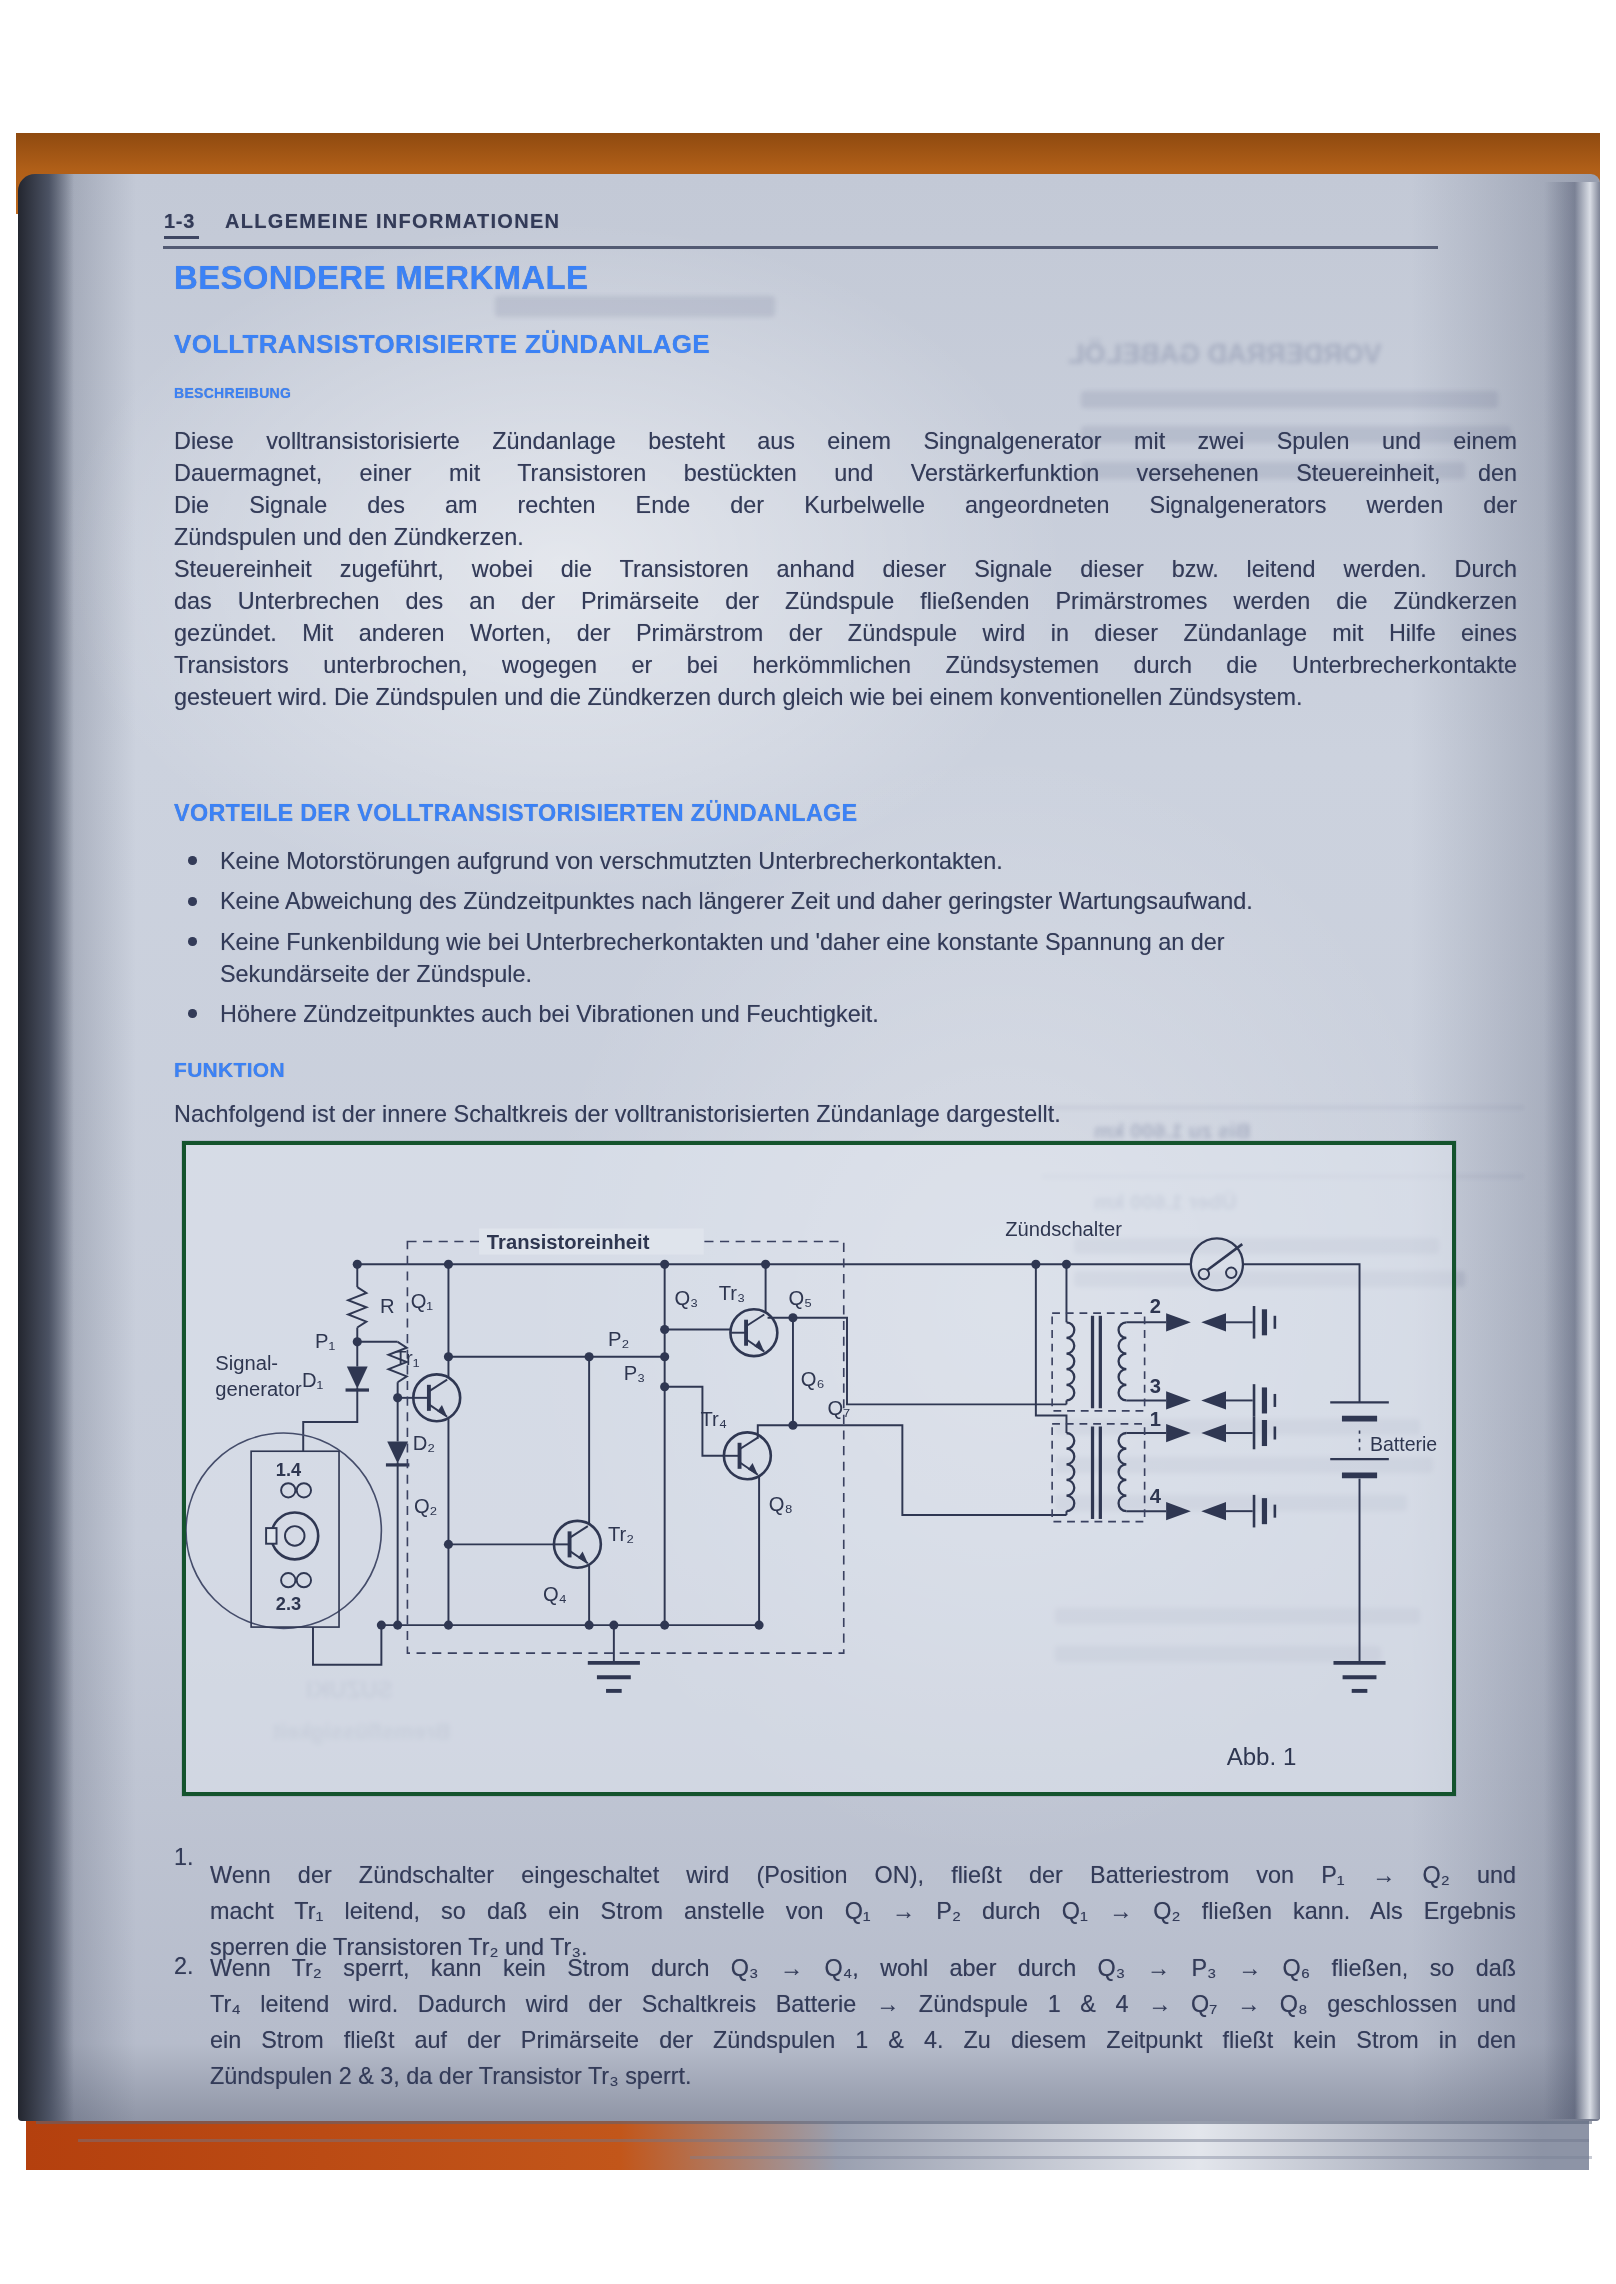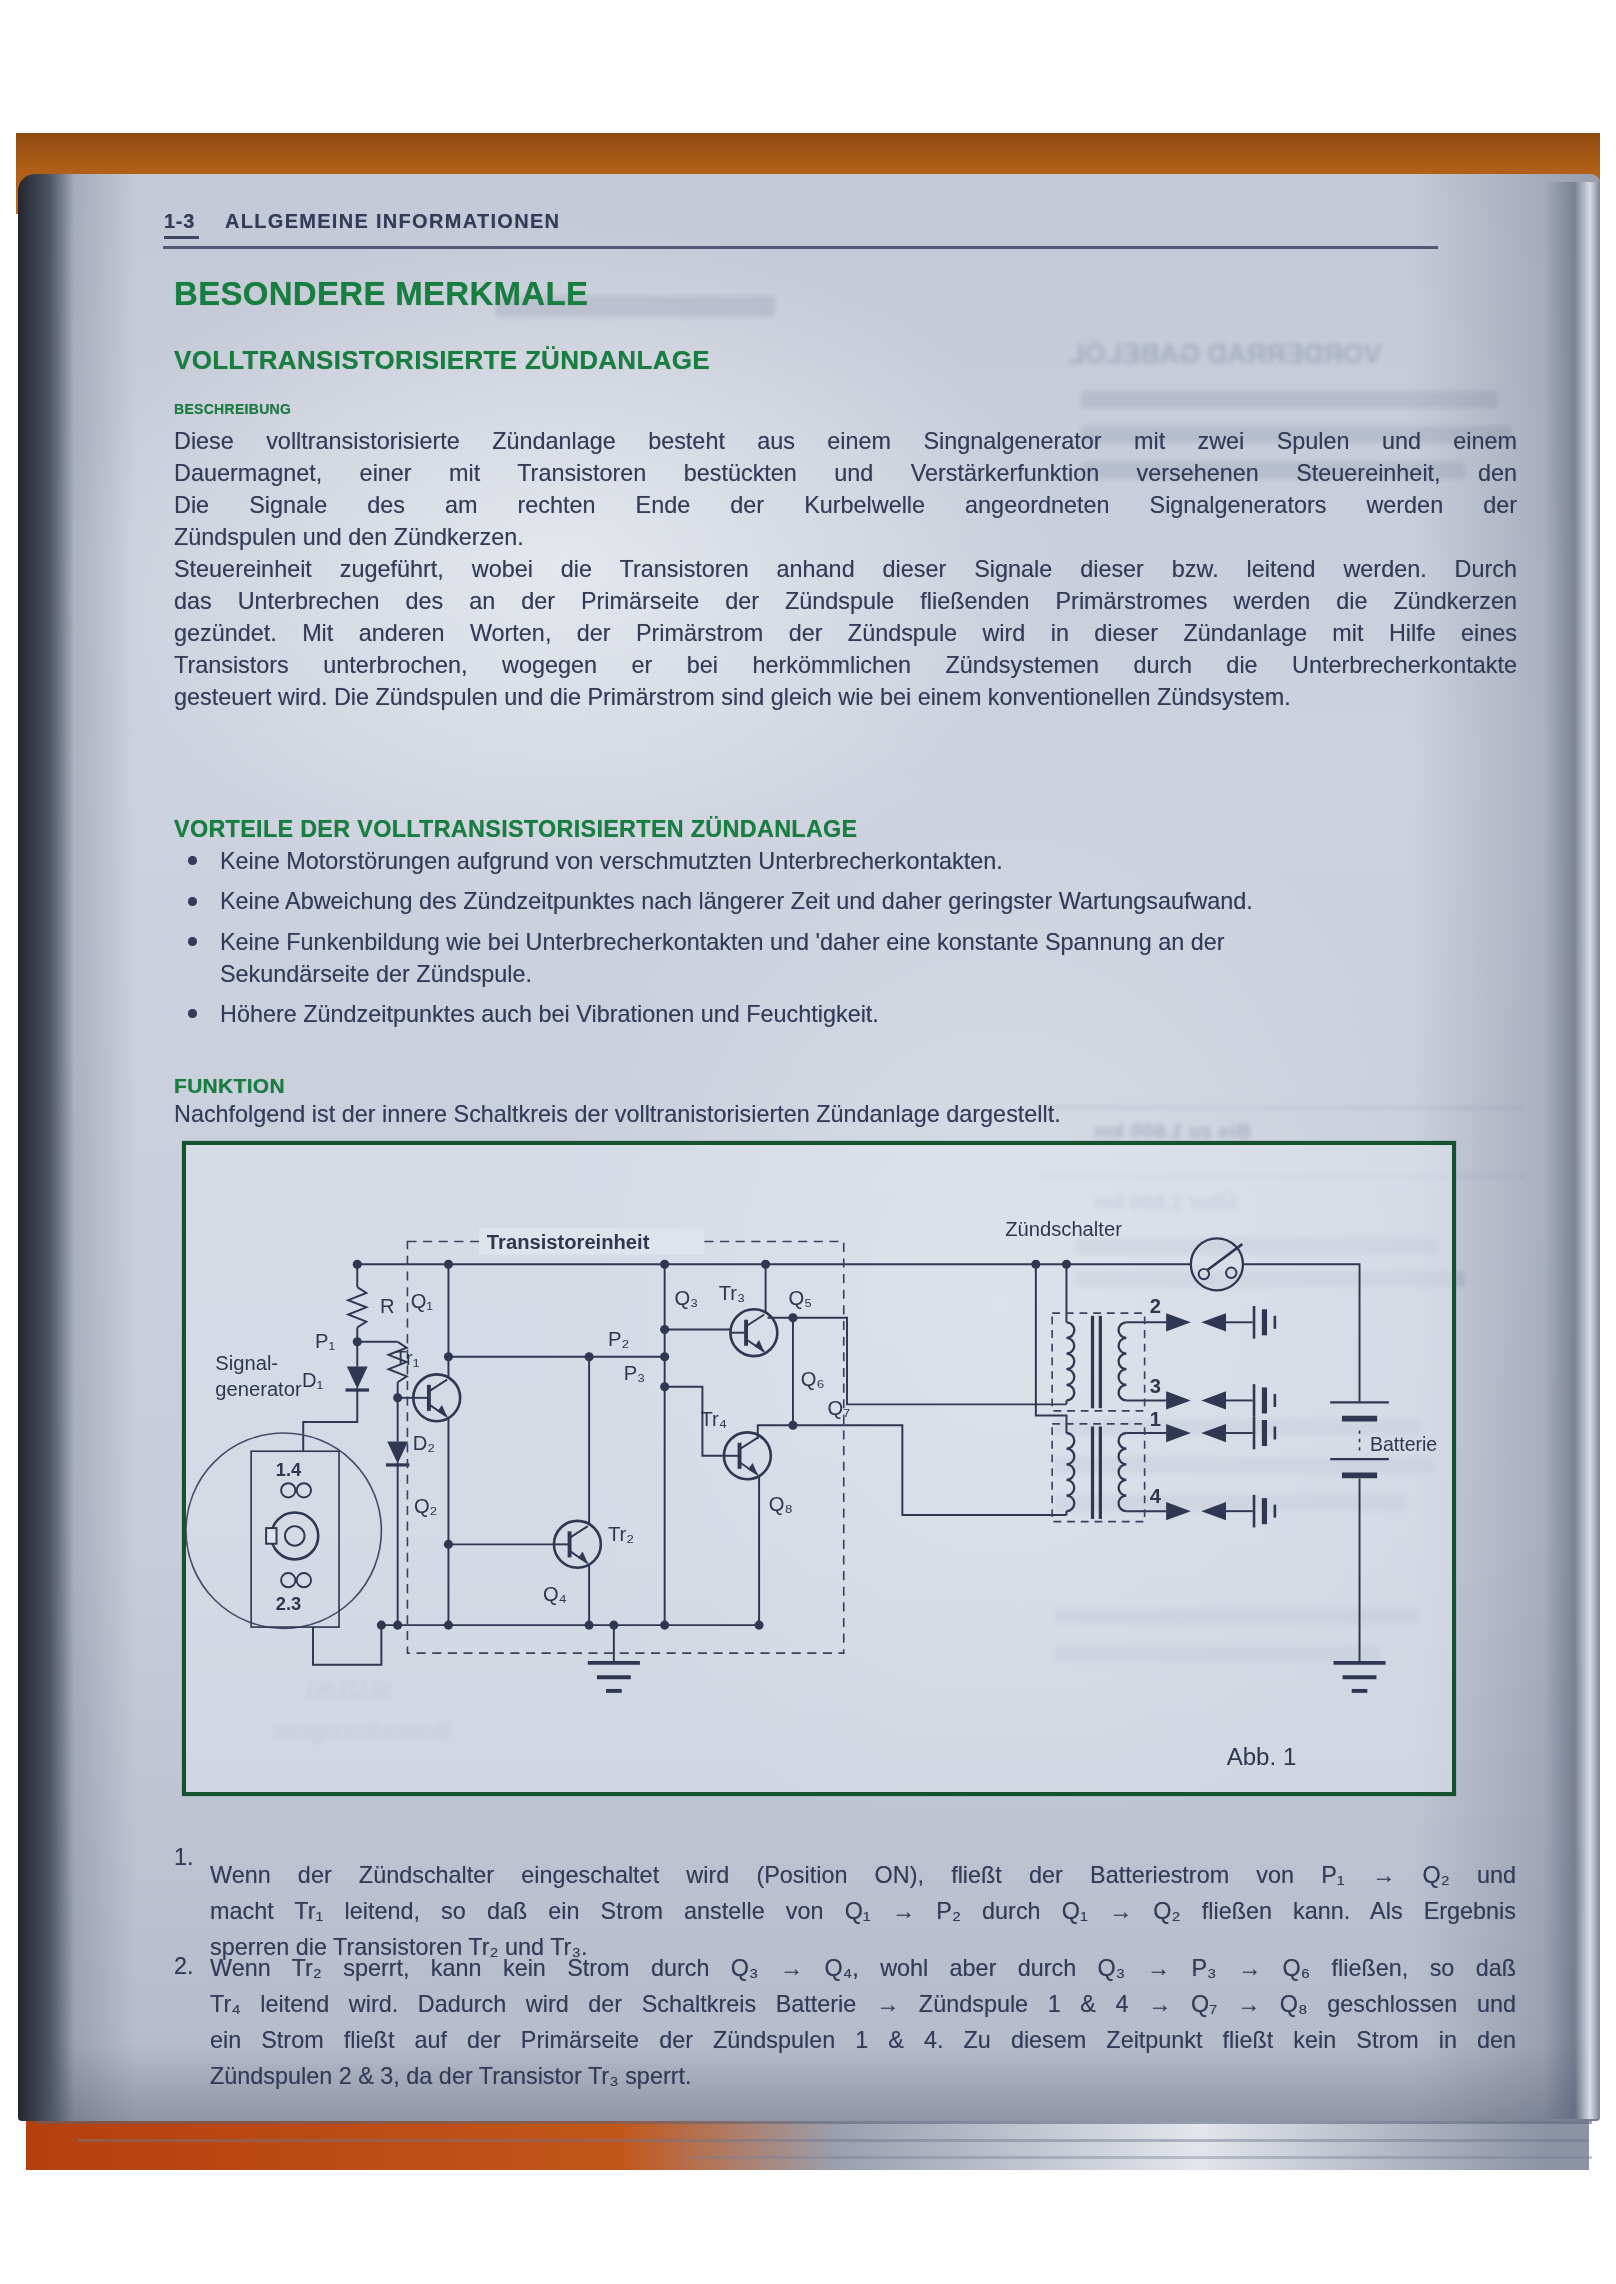--- a/index.html
+++ b/index.html
@@ -18,21 +18,21 @@
       radial-gradient(814px 553px at 34% 20%, rgba(255,255,255,.50), rgba(255,255,255,0) 62%),
       radial-gradient(716px 846px at 62% 58%, rgba(255,255,255,.28), rgba(255,255,255,0) 66%),
       linear-gradient(90deg, rgba(52,60,82,.38) 0%, rgba(255,255,255,0) 7%, rgba(255,255,255,0) 88%, rgba(66,74,98,.34) 100%),
       linear-gradient(180deg,#c3c9d6 0%,#ccd2de 30%,#c7cdda 70%,#b6bccb 96%,#8f95a6 100%);}
   .gutter{left:18px;top:174px;width:56px;height:1947px;border-radius:17px 0 0 3.9px;
     background:linear-gradient(90deg,#23262f 0%,#4b5263 55%,rgba(75,82,99,0) 100%);}
   .page-curl{left:1544px;top:182px;width:56px;height:1937px;
     background:linear-gradient(90deg,rgba(70,78,102,0) 0%,rgba(70,78,102,.40) 55%,#d9dde5 82%,#7e8496 100%);}
   
   .ink{color:#333b58;text-shadow:0 0 0.7px rgba(45,53,85,.45);}
-  .head{font-weight:bold;color:#15803d;letter-spacing:0.3px;text-shadow:0 0 0.7px rgba(40,48,80,.5);margin-top:16px;}
+  .head{font-weight:bold;color:#3b82f6;letter-spacing:0.3px;text-shadow:0 0 0.7px rgba(40,48,80,.5);}
   .bodyline{font-size:23.4px;line-height:32px;white-space:nowrap;}
   .just{white-space:normal;text-align:justify;text-align-last:justify;height:32px;overflow:hidden;}
   .steps .just{height:36px;}
   .rule{background:#3e4662;}
   .dot{width:8.5px;height:8.5px;border-radius:50%;background:#333b58;}
   
   .ghost{color:#49547c;transform:scaleX(-1);filter:blur(2.6px);opacity:.26;font-weight:bold;white-space:nowrap;}
   .gbar{background:rgba(64,76,112,.12);filter:blur(2px);border-radius:3.9px;}
   
   .figbox{left:182px;top:1141px;width:1266px;height:647px;background:rgba(224,229,238,.55);
@@ -81,21 +81,21 @@
 
   <div class="abs" style="left:174px;top:425px;width:1343px;">
     <div class="bodyline ink just">Diese volltransistorisierte Zündanlage besteht aus einem Singnalgenerator mit zwei Spulen und einem</div>
     <div class="bodyline ink just">Dauermagnet, einer mit Transistoren bestückten und Verstärkerfunktion versehenen Steuereinheit, den</div>
     <div class="bodyline ink just">Die Signale des am rechten Ende der Kurbelwelle angeordneten Signalgenerators werden der</div>
     <div class="bodyline ink">Zündspulen und den Zündkerzen.</div>
     <div class="bodyline ink just">Steuereinheit zugeführt, wobei die Transistoren anhand dieser Signale dieser bzw. leitend werden. Durch</div>
     <div class="bodyline ink just">das Unterbrechen des an der Primärseite der Zündspule fließenden Primärstromes werden die Zündkerzen</div>
     <div class="bodyline ink just">gezündet.  Mit anderen Worten, der Primärstrom der Zündspule wird in dieser Zündanlage mit Hilfe eines</div>
     <div class="bodyline ink just">Transistors unterbrochen, wogegen er bei herkömmlichen Zündsystemen durch die Unterbrecherkontakte</div>
-    <div class="bodyline ink">gesteuert wird.  Die Zündspulen und die Primärstrom sind gleich wie bei einem konventionellen Zündsystem.</div>
+    <div class="bodyline ink">gesteuert wird.  Die Zündspulen und die Zündkerzen durch gleich wie bei einem konventionellen Zündsystem.</div>
   </div>
 
   <div class="abs head" style="left:174px;top:800px;font-size:23.4px;">VORTEILE DER VOLLTRANSISTORISIERTEN ZÜNDANLAGE</div>
 
   <div class="abs dot" style="left:188px;top:856px;"></div>
   <div class="abs bodyline ink" style="left:220px;top:845px;">Keine Motorstörungen aufgrund von verschmutzten Unterbrecherkontakten.</div>
   <div class="abs dot" style="left:188px;top:897px;"></div>
   <div class="abs bodyline ink" style="left:220px;top:885px;">Keine Abweichung des Zündzeitpunktes nach längerer Zeit und daher geringster Wartungsaufwand.</div>
   <div class="abs dot" style="left:188px;top:937px;"></div>
   <div class="abs bodyline ink" style="left:220px;top:926px;">Keine Funkenbildung wie bei Unterbrecherkontakten und 'daher eine konstante Spannung an der</div>

